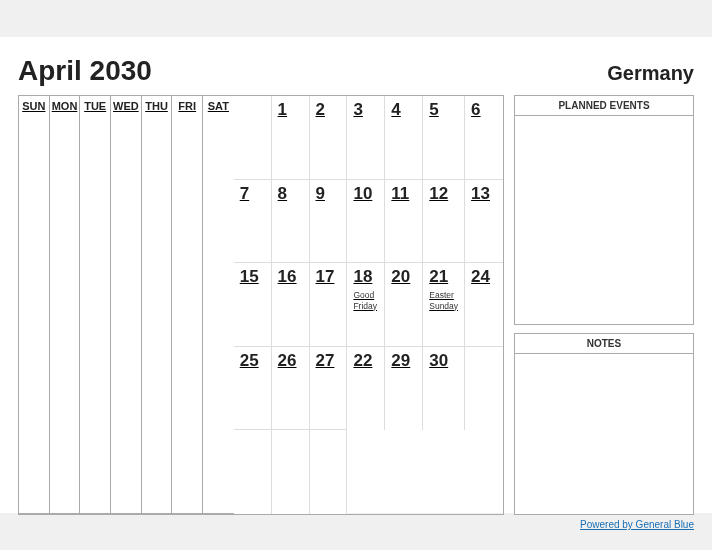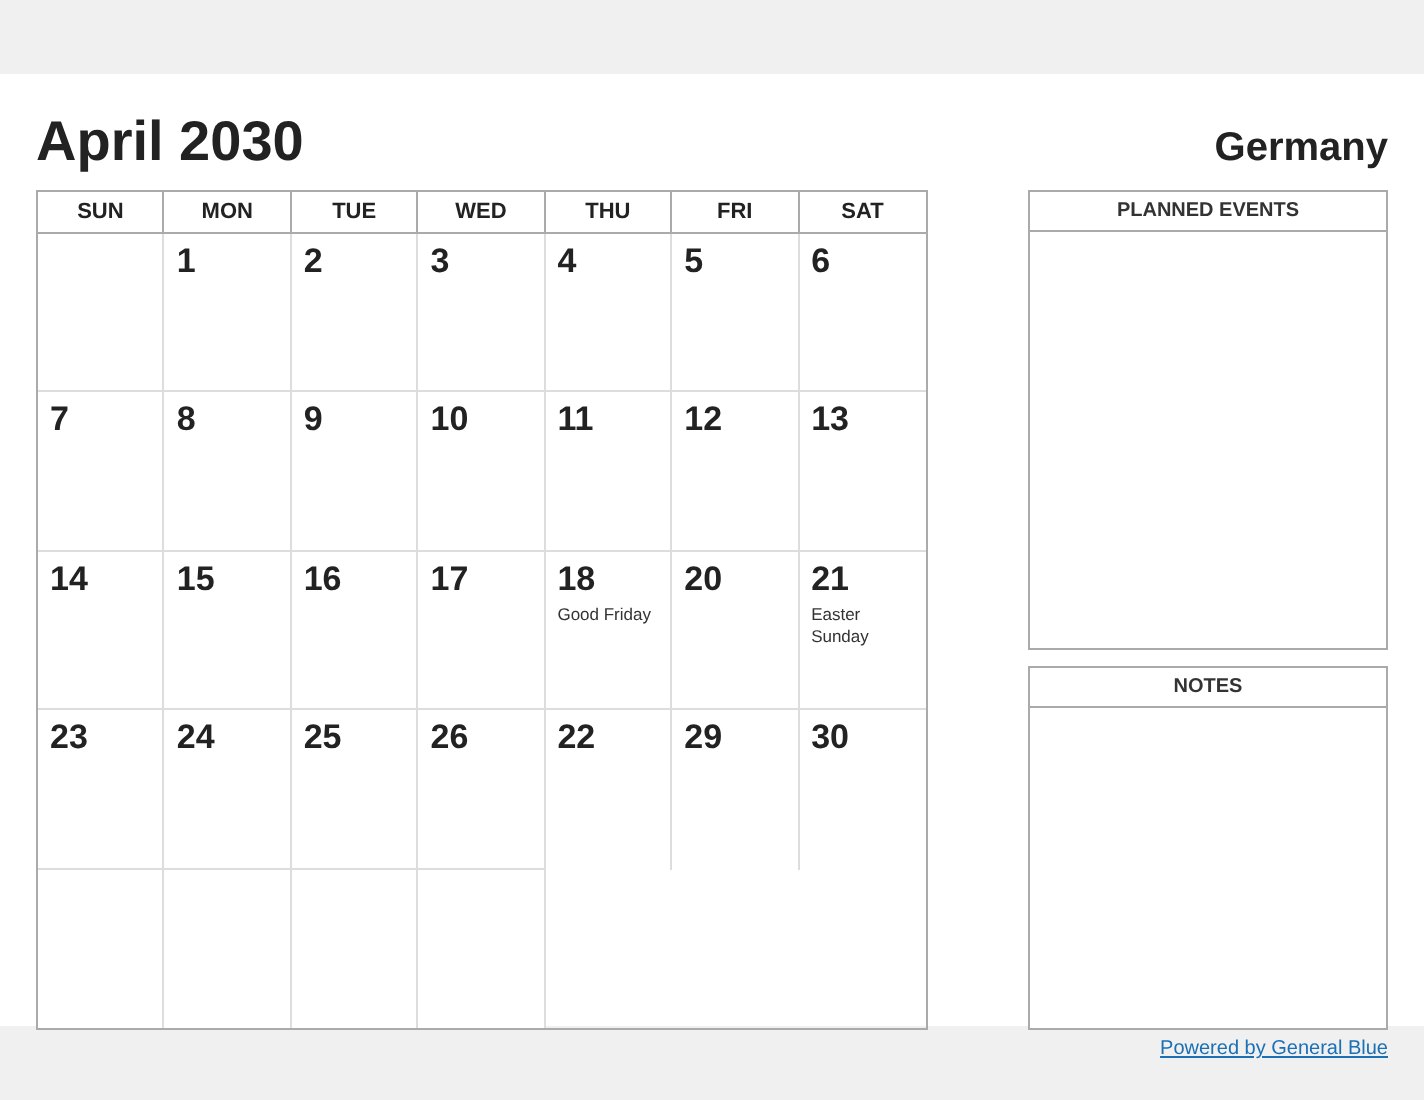--- a/index.html
+++ b/index.html
@@ -37,21 +37,22 @@
     }
     .main-content {
       display: flex;
       flex: 1;
       gap: 10px;
     }
     .calendar-section {
       flex: 1;
       border: 1px solid #aaa;
       display: flex;
-      flex-direction: column;
+      flex-direction: row;
+      text-decoration: underline;
     }
     .day-headers {
       display: grid;
       grid-template-columns: repeat(7, 1fr);
       background: #fff;
       border-bottom: 1px solid #aaa;
     }
     .day-header {
       text-align: center;
       font-size: 11px;
@@ -93,21 +94,20 @@
       font-size: 8.5px;
       color: #333;
       margin-top: 2px;
       line-height: 1.3;
     }
     .right-panel {
       width: 180px;
       display: flex;
       flex-direction: column;
       gap: 8px;
-      margin-left: 40px;
     }
     .panel-box {
       border: 1px solid #aaa;
       display: flex;
       flex-direction: column;
     }
     .panel-box-header {
       text-align: center;
       font-size: 10px;
       font-weight: bold;
@@ -199,53 +199,50 @@
           <div class="cal-cell">
             <span class="day-num">11</span>
           </div>
           <div class="cal-cell">
             <span class="day-num">12</span>
           </div>
           <div class="cal-cell">
             <span class="day-num">13</span>
           </div>
           <div class="cal-cell">
-            <span class="day-num">14</span>
-          </div>
-          <div class="cal-cell">
             <span class="day-num">15</span>
           </div>
           <div class="cal-cell">
             <span class="day-num">16</span>
           </div>
           <div class="cal-cell">
             <span class="day-num">17</span>
           </div>
           <div class="cal-cell">
             <span class="day-num">18</span>
             <span class="holiday">Good Friday</span>
           </div>
           <div class="cal-cell">
             <span class="day-num">20</span>
           </div>
           <div class="cal-cell">
             <span class="day-num">21</span>
             <span class="holiday">Easter Sunday</span>
           </div>
           <div class="cal-cell">
-            <span class="day-num">23</span>
-          </div>
-          <div class="cal-cell">
             <span class="day-num">24</span>
           </div>
           <div class="cal-cell">
             <span class="day-num">25</span>
           </div>
           <div class="cal-cell">
             <span class="day-num">26</span>
+          </div>
+          <div class="cal-cell">
+            <span class="day-num">27</span>
           </div>
           <div class="cal-cell last-row">
             <span class="day-num">22</span>
           </div>
           <div class="cal-cell last-row">
             <span class="day-num">29</span>
           </div>
           <div class="cal-cell last-row">
             <span class="day-num">30</span>
           </div>

